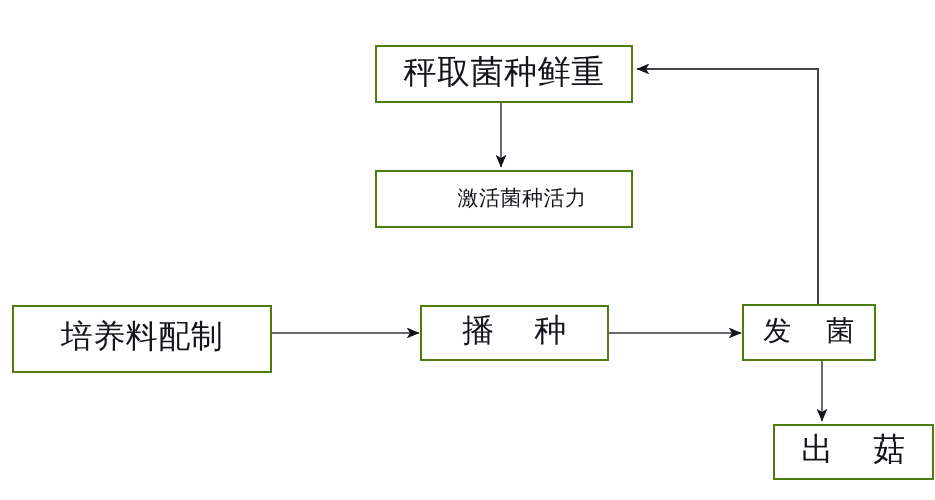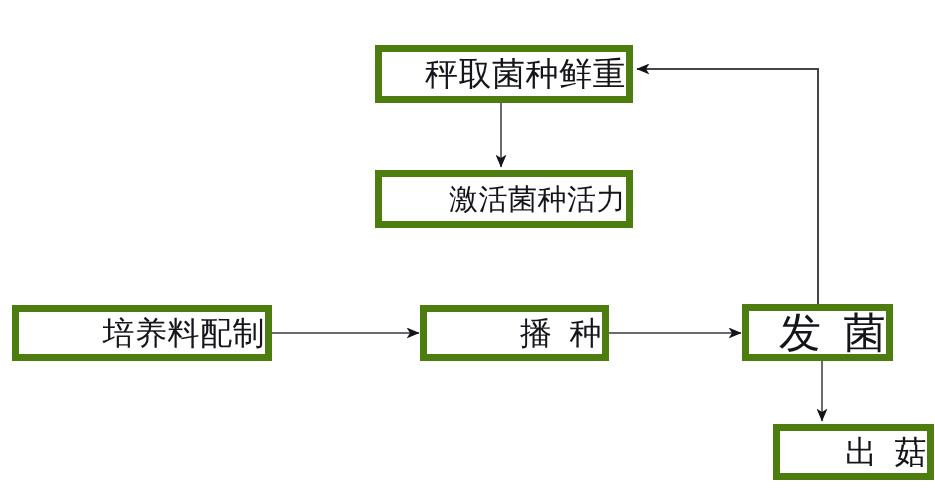--- a/index.html
+++ b/index.html
@@ -23,40 +23,40 @@
     left: 0;
     top: 0;
     width: 935px;
     height: 500px;
     pointer-events: none;
   }
   .node {
     position: absolute;
     box-sizing: border-box;
     background: #ffffff;
-    border: 7px solid #4d7c0f;
+    border: 2px solid #4d7c0f;
     display: flex;
     align-items: center;
-    justify-content: flex-end;
+    justify-content: center;
     color: #14141a;
-    font-family: Liberation Serif, serif;
+    font-family: Liberation Mono, monospace;
     font-weight: 400;
     white-space: pre;
     z-index: 2;
   }
   .node-label {
     display: block;
     line-height: 1;
     letter-spacing: 0.5px;
   }
   .n-weigh   { left: 375px; top: 45px;  width: 258px; height: 58px; font-size: 33px; }
-  .n-activate{ left: 375px; top: 170px; width: 258px; height: 58px; font-size: 29px; padding-left: 36px; }
-  .n-medium  { left: 12px;  top: 305px; width: 260px; height: 56px; font-size: 32px; }
+  .n-activate{ left: 375px; top: 170px; width: 258px; height: 58px; font-size: 21px; padding-left: 36px; }
+  .n-medium  { left: 12px;  top: 305px; width: 260px; height: 68px; font-size: 32px; }
   .n-sow     { left: 420px; top: 305px; width: 189px; height: 56px; font-size: 32px; }
-  .n-incubate{ left: 742px; top: 304px; width: 151px; height: 57px; font-size: 42px; }
+  .n-incubate{ left: 742px; top: 304px; width: 134px; height: 57px; font-size: 28px; }
   .n-fruit   { left: 742px; top: 424px; width: 161px; height: 56px; font-size: 32px; margin-left: 31px; }
 </style>
 </head>
 <body>
 
 <div id="canvas">
 
   <svg id="edges" viewBox="0 0 935 500">
     <defs>
       <marker id="arrow-barb" markerWidth="13" markerHeight="11" refX="12.4" refY="5.5" orient="auto" markerUnits="userSpaceOnUse">

